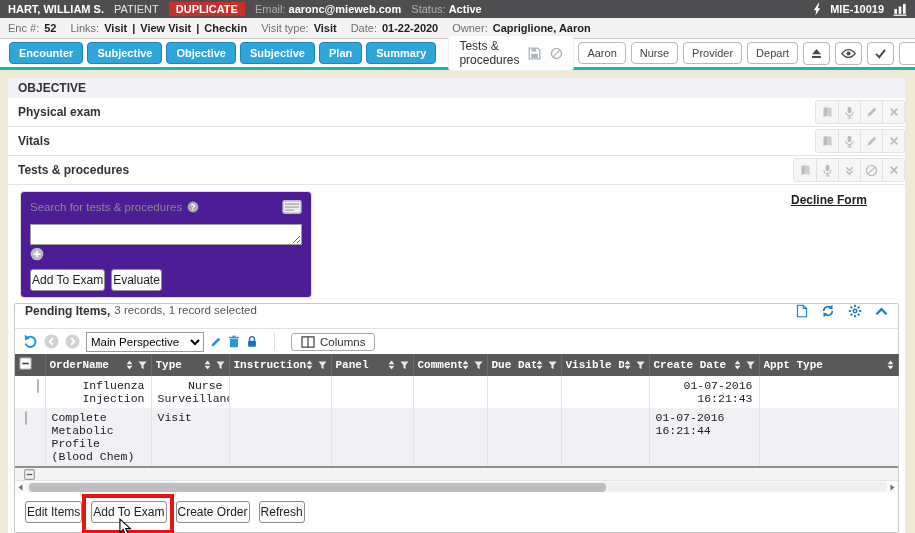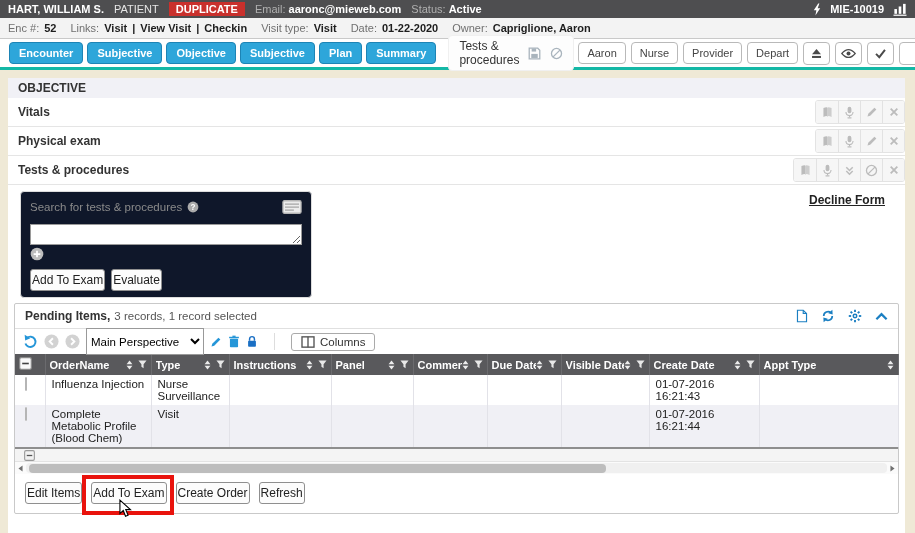--- a/index.html
+++ b/index.html
@@ -38,55 +38,55 @@
   .card { margin-left:8px; width:897px; background:#fff; height:100%; position:relative; }
   .objhdr { margin-top:8px; height:20px; background:#f1f1f6; color:#333; font-weight:bold; font-size:12px; line-height:20px; padding-left:10px; }
   .secrow { height:29px; border-bottom:1px solid #e5e5e5; display:flex; align-items:center; padding:0 0 0 10px; }
   .secrow .slabel { font-weight:bold; font-size:12px; color:#333; }
   .iconstrip { margin-left:auto; display:flex; border:1px solid #e3e3e3; border-radius:3px; overflow:hidden; margin-right:0; }
   .iconstrip .cell { width:22px; height:22px; background:#f6f6f6; border-left:1px solid #e2e2e2; display:flex; align-items:center; justify-content:center; color:#bcbcbc; cursor:pointer; }
   .iconstrip .cell:first-child { border-left:none; }
 
   
   .testscontent { position:relative; padding:6px 0 0 12px; }
-  .decline { position:absolute; right:20px; top:8px; color:#222; font-size:12px; text-decoration:underline; font-weight:600; cursor:pointer; }
-  .searchpanel { width:292px; border:1px solid #ddd; border-radius:4px; background:#0f172a; padding:8px 9px 6px 9px; }
+  .decline { position:absolute; right:38px; top:8px; color:#222; font-size:12px; text-decoration:underline; font-weight:600; cursor:pointer; }
+  .searchpanel { width:292px; border:1px solid #ddd; border-radius:4px; background:#4c1d95; padding:8px 9px 6px 9px; }
   .searchpanel .row1 { display:flex; align-items:center; gap:5px; color:#8a8a8a; font-size:11.5px; }
   .searchpanel .row1 .helpic { color:#ababab; }
   .searchpanel .row1 .kb { margin-left:auto; }
   .searchpanel textarea { margin-top:10px; width:100%; height:21px; border:1px solid #9a9a9a; resize:both; font-family:inherit; font-size:12px; padding:1px 3px; display:block; }
   .plusrow { margin-top:2px; height:15px; color:#bdbdbd; }
   .btn { background:#fcfcfc; border:1px solid #8f8f8f; border-radius:3px; font-size:12px; color:#222; padding:3px 1px; cursor:pointer; font-family:inherit; }
   .sp-btns { margin-top:7px; display:flex; gap:6px; }
 
   
   .pendpanel { margin:5px 6px 0 -6px; width:885px; border:1px solid #c9c9c9; border-radius:2px; background:#fff; }
-  .pendhdr { height:25px; display:flex; align-items:center; padding:0 10px; border-bottom:1px solid #e0e0e0; }
+  .pendhdr { height:25px; display:flex; align-items:flex-start; padding:0 10px; border-bottom:1px solid #e0e0e0; }
   .pendhdr .t { font-weight:bold; font-size:12px; color:#333; }
   .pendhdr .s { color:#555; font-size:11.5px; margin-left:4px; }
   .pendhdr .icons { margin-left:auto; display:flex; gap:13px; color:#1b7fc2; align-items:center; }
   .pendhdr .icons .ic { cursor:pointer; }
   .ptoolbar { height:25px; display:flex; align-items:center; gap:6px; padding:0 8px; }
   .ptoolbar .undo { color:#2596d8; cursor:pointer; }
-  .ptoolbar select { height:27px; font-size:11.5px; font-family:inherit; border:1px solid #999; background:#fff; width:118px; }
+  .ptoolbar select { height:20px; font-size:11.5px; font-family:inherit; border:1px solid #999; background:#fff; width:118px; }
   .ptoolbar .blue { color:#2596d8; cursor:pointer; }
   .ptoolbar .lockc { color:#1a6fc4; cursor:pointer; }
   .vdiv { width:1px; height:17px; background:#ddd; margin:0 10px; }
   .colbtn { display:inline-flex; align-items:center; gap:5px; background:#fff; border:1px solid #aaa; border-radius:3px; padding:2px 9px; font-size:11.5px; color:#333; cursor:pointer; font-family:inherit; }
   .colbtn .ic { color:#555; }
 
-  table.grid { width:100%; border-collapse:collapse; table-layout:fixed; }
+  table.grid { width:100%; border-collapse:collapse; table-layout:fixed;font-family:Liberation Mono, monospace; }
   table.grid th { background:#59595c; color:#fff; font-size:11px; font-weight:bold; text-align:left; padding:3px 4px; border-right:1px solid #6b6b6e; height:20px; }
   .hc { display:flex; align-items:center; }
   .hc .htext { overflow:hidden; white-space:nowrap; }
   .hicons { margin-left:auto; display:flex; align-items:center; gap:5px; }
   .hicons .sort { color:#ececec; cursor:pointer; }
   .hicons .funnel { color:#e8e8e8; cursor:pointer; }
   table.grid td { font-size:11.5px; color:#222; vertical-align:top; padding:3px 6px; border-right:1px solid #e2e2e8; overflow:hidden; }
-  tr.r0 { background:#fff; height:30px; }
+  tr.r0 { background:#fff; height:30px;text-align:right; }
   tr.r1 { background:#f0f0f5; height:30px; }
   tr.r2 { background:#fff; height:20px; }
   tr.r2.on { background:#c9e8f7; }
   .cb { width:13px; height:13px; border:1px solid #b5b5b5; background:#ebebeb; border-radius:2px; margin:1px 0 0 4px; cursor:pointer; font-size:11px; line-height:11px; text-align:center; color:#333; }
   .cb.on { background:#fdfdfd; border-color:#9a9a9a; }
   .cb.on::after { content:"✓"; }
   .gridline { height:0; border-top:2px solid #8e8e8e; }
   .gfooter { height:13px; background:#f4f4f4; display:flex; align-items:center; padding-left:9px; border-bottom:1px solid #e3e3e3; }
   .hscroll { height:12px; display:flex; align-items:center; background:#fbfbfb; padding:0 3px; }
   .hscroll .arrow { color:#707070; cursor:pointer; }
@@ -216,21 +216,21 @@
 
     </span>
   </div>
 
   <div class="content">
     <div class="card">
 
       <div class="objhdr">OBJECTIVE</div>
 
       <div class="secrow">
-        <span class="slabel">Vitals</span>
+        <span class="slabel">Physical exam</span>
         <span class="iconstrip">
           <span class="cell">
               <span class="ic">
                 <svg viewBox="0 0 16 16" width="13" height="13">
                   <path d="M3 2.5c3-1.4 5-1.4 5 0v11c0-1.4-2-1.4-5 0z" fill="currentColor"></path>
                   <path d="M13 2.5c-3-1.4-5-1.4-5 0v11c0-1.4 2-1.4 5 0z" fill="currentColor" opacity="0.72"></path>
                 </svg>
               </span>
             </span>
           <span class="cell">
@@ -254,21 +254,21 @@
               <span class="ic">
                 <svg viewBox="0 0 12 12" width="10" height="10">
                   <path d="M2 2l8 8M10 2l-8 8" stroke="currentColor" stroke-width="2.2"></path>
                 </svg>
               </span>
             </span>
         </span>
       </div>
 
       <div class="secrow">
-        <span class="slabel">Physical exam</span>
+        <span class="slabel">Vitals</span>
         <span class="iconstrip">
           <span class="cell">
               <span class="ic">
                 <svg viewBox="0 0 16 16" width="13" height="13">
                   <path d="M3 2.5c3-1.4 5-1.4 5 0v11c0-1.4-2-1.4-5 0z" fill="currentColor"></path>
                   <path d="M13 2.5c-3-1.4-5-1.4-5 0v11c0-1.4 2-1.4 5 0z" fill="currentColor" opacity="0.72"></path>
                 </svg>
               </span>
             </span>
           <span class="cell">

